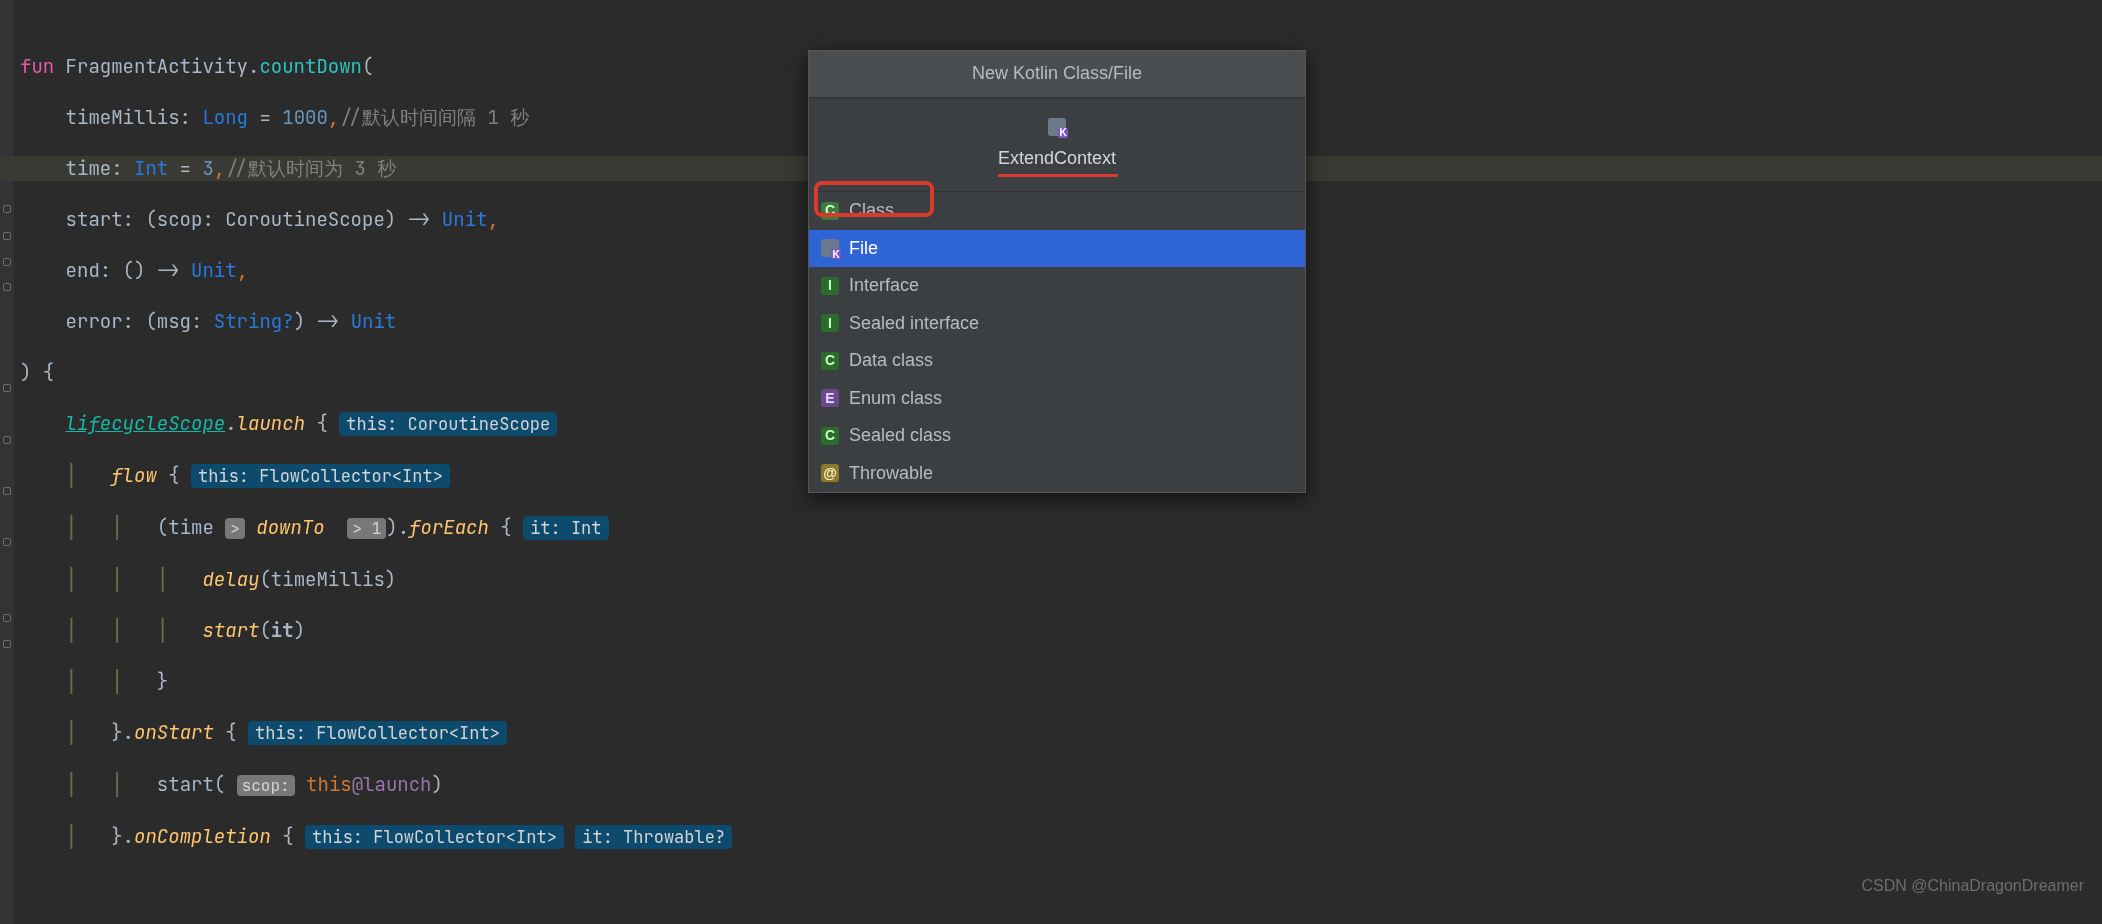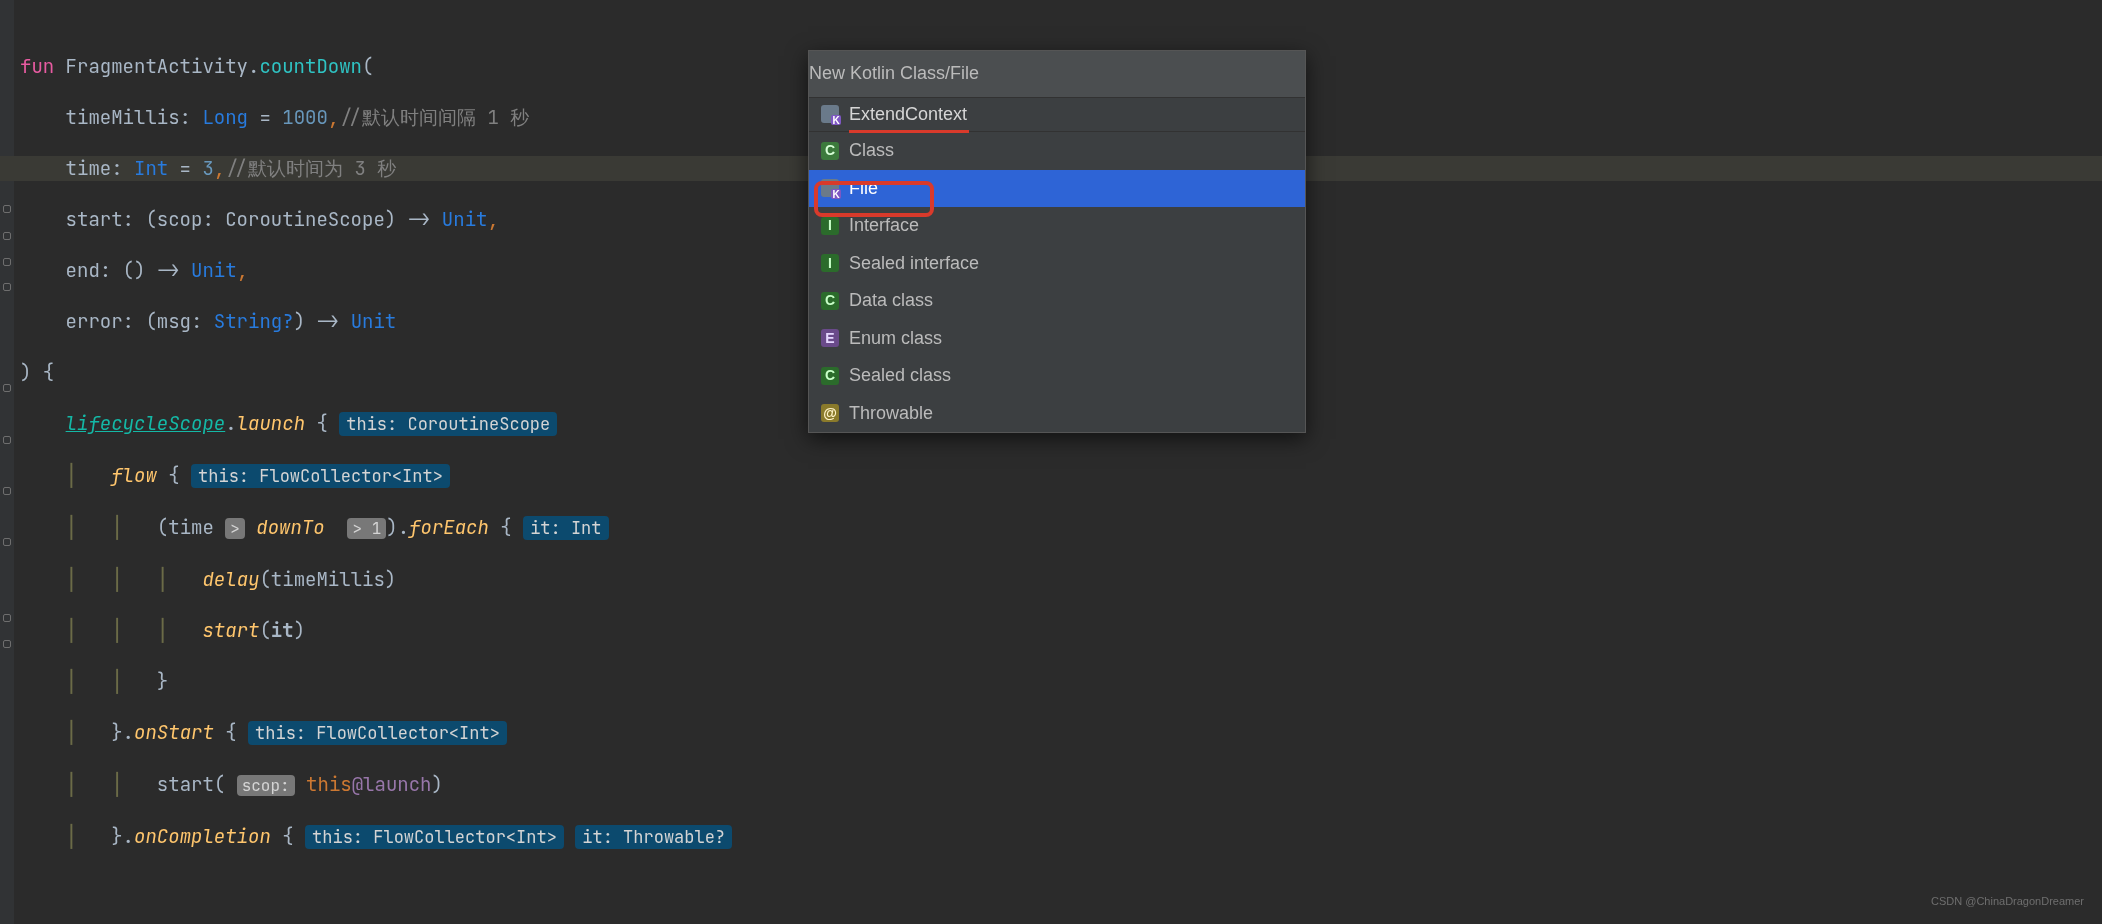--- a/index.html
+++ b/index.html
@@ -74,32 +74,33 @@
     width: 498px;
     background: #3c3f41;
     border: 1px solid #555555;
     box-shadow: 0 6px 20px rgba(0,0,0,0.6);
     font-family: -apple-system, "Segoe UI", sans-serif;
     font-size: 18px;
     color: #bbbbbb;
     overflow: hidden;
   }
   .popup-title {
-    text-align: left;
+    text-align: center;
     padding: 10px 0;
     background: #4b4e50;
     border-bottom: 1px solid #323232;
     font-size: 18px;
   }
   .popup-input-row {
-    padding: 4px 12px;
+    padding: 20px 12px;
     border-bottom: 1px solid #323232;
     display: flex;
     align-items: center;
     gap: 10px;
+    flex-direction: column;
   }
   .popup-input-text { color: #d6d6d6; position: relative; }
   .underline-red {
     position: absolute;
     left: 0; right: -2px; bottom: -6px;
     height: 3px;
     background: #d93a2b;
   }
   .popup-list {
     max-height: 300px;
@@ -147,24 +148,24 @@
   }
   .ico-class { background: #3c7a3c; color: #d7ffd7; }
   .ico-interface { background: #2b6b2b; color: #c8ffc8; }
   .ico-sealed { background: #2b6b2b; color: #c8ffc8; }
   .ico-data { background: #2b6b2b; color: #c8ffc8; }
   .ico-enum { background: #6a4a8a; color: #e5d7ff; }
   .ico-sealedc { background: #2b6b2b; color: #c8ffc8; }
   .ico-anno { background: #8a7a2b; color: #fff3c8; }
   .watermark {
     position: absolute;
-    right: 18px; bottom: 10px;
+    right: 18px; bottom: 26px;
     color: #8a8a8a;
     font-family: sans-serif;
-    font-size: 11px;
+    font-size: 16px;
     opacity: 0.7;
   }
 </style>
 </head>
 <body>
 
 <div class="gutter">
   <div class="fold" style="top:205px"></div>
   <div class="fold" style="top:232px"></div>
   <div class="fold" style="top:258px"></div>

